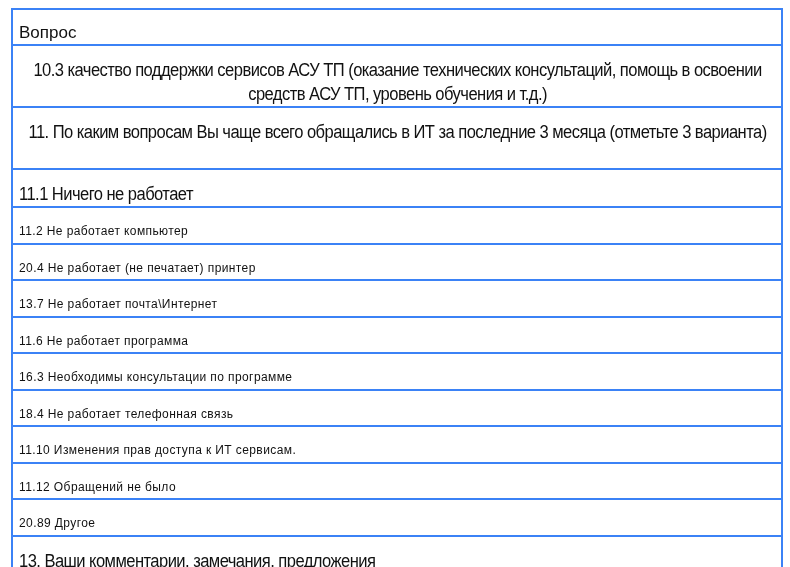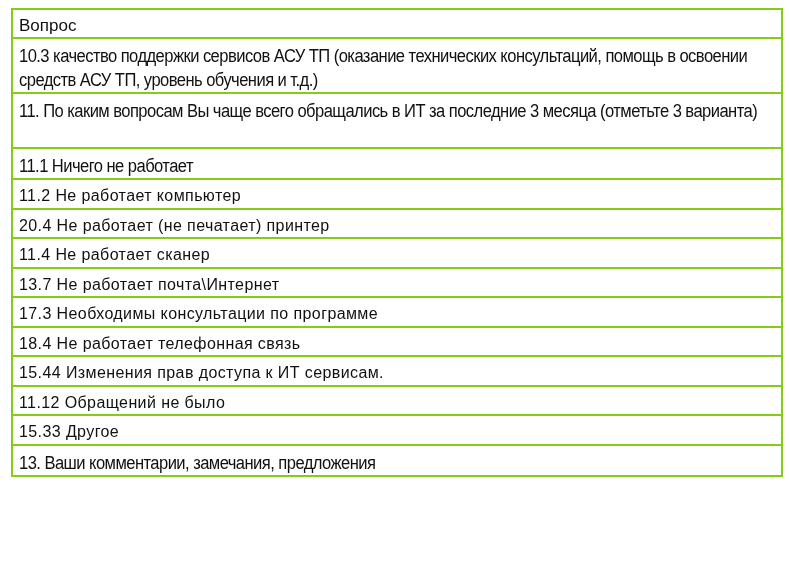--- a/index.html
+++ b/index.html
@@ -19,22 +19,22 @@
     table.survey {
       position: absolute;
       left: 11px;
       top: 8px;
       width: 772px;
       border-collapse: collapse;
       table-layout: fixed;
       color: #111111;
     }
     table.survey td, table.survey th {
-      border: 2px solid #84cc16;
-      padding: 5px 0 0 6px;
+      border: 2px solid #3b82f6;
+      padding: 12px 0 0 6px;
       vertical-align: top;
       text-align: left;
       font-weight: normal;
       overflow: hidden;
     }
     th.header-cell {
       font-family: "Liberation Sans", sans-serif;
       font-weight: bold;
       font-size: 17px;
       text-align: center;
@@ -50,25 +50,25 @@
       transform-origin: left top;
     }
     td.cond span.txt {
       display: inline-block;
       transform: scaleX(0.92);
       transform-origin: left top;
       width: 108%;
     }
     td.wide {
       font-family: "Liberation Sans", sans-serif;
-      font-size: 16px;
+      font-size: 12px;
       line-height: 22.5px;
       letter-spacing: 0.4px;
     }
-    tr.r-multi2 td { height: 48px; }
+    tr.r-multi2 td { height: 48px; text-align: center; }
     tr.r-single td { height: 22.5px; }
     tr.r-multi3 td { height: 71px; }
     tr.r-last td { height: 21px; }
     td.indent1 { padding-left: 9px; }
   </style>
 </head>
 <body>
 
 <div class="page">
   <table class="survey">
@@ -87,38 +87,38 @@
       <tr class="r-single">
         <td class="cond"><span class="txt">11.1 Ничего не работает</span></td>
       </tr>
       <tr class="r-single">
         <td class="wide">11.2 Не работает компьютер</td>
       </tr>
       <tr class="r-single">
         <td class="wide">20.4 Не работает (не печатает) принтер</td>
       </tr>
       <tr class="r-single">
-        <td class="wide">11.4 Не работает сканер</td>
-      </tr>
-      <tr class="r-single">
         <td class="wide">13.7 Не работает почта\Интернет</td>
       </tr>
       <tr class="r-single">
-        <td class="wide">17.3 Необходимы консультации по программе</td>
+        <td class="wide">11.6 Не работает программа</td>
+      </tr>
+      <tr class="r-single">
+        <td class="wide">16.3 Необходимы консультации по программе</td>
       </tr>
       <tr class="r-single">
         <td class="wide">18.4 Не работает телефонная связь</td>
       </tr>
       <tr class="r-single">
-        <td class="wide">15.44 Изменения прав доступа к ИТ сервисам.</td>
+        <td class="wide">11.10 Изменения прав доступа к ИТ сервисам.</td>
       </tr>
       <tr class="r-single">
         <td class="wide">11.12 Обращений не было</td>
       </tr>
       <tr class="r-single">
-        <td class="wide">15.33 Другое</td>
+        <td class="wide">20.89 Другое</td>
       </tr>
       <tr class="r-last">
         <td class="cond indent1"><span class="txt">13. Ваши комментарии, замечания, предложения</span></td>
       </tr>
     </tbody>
   </table>
 </div>
 
 </body></html>

